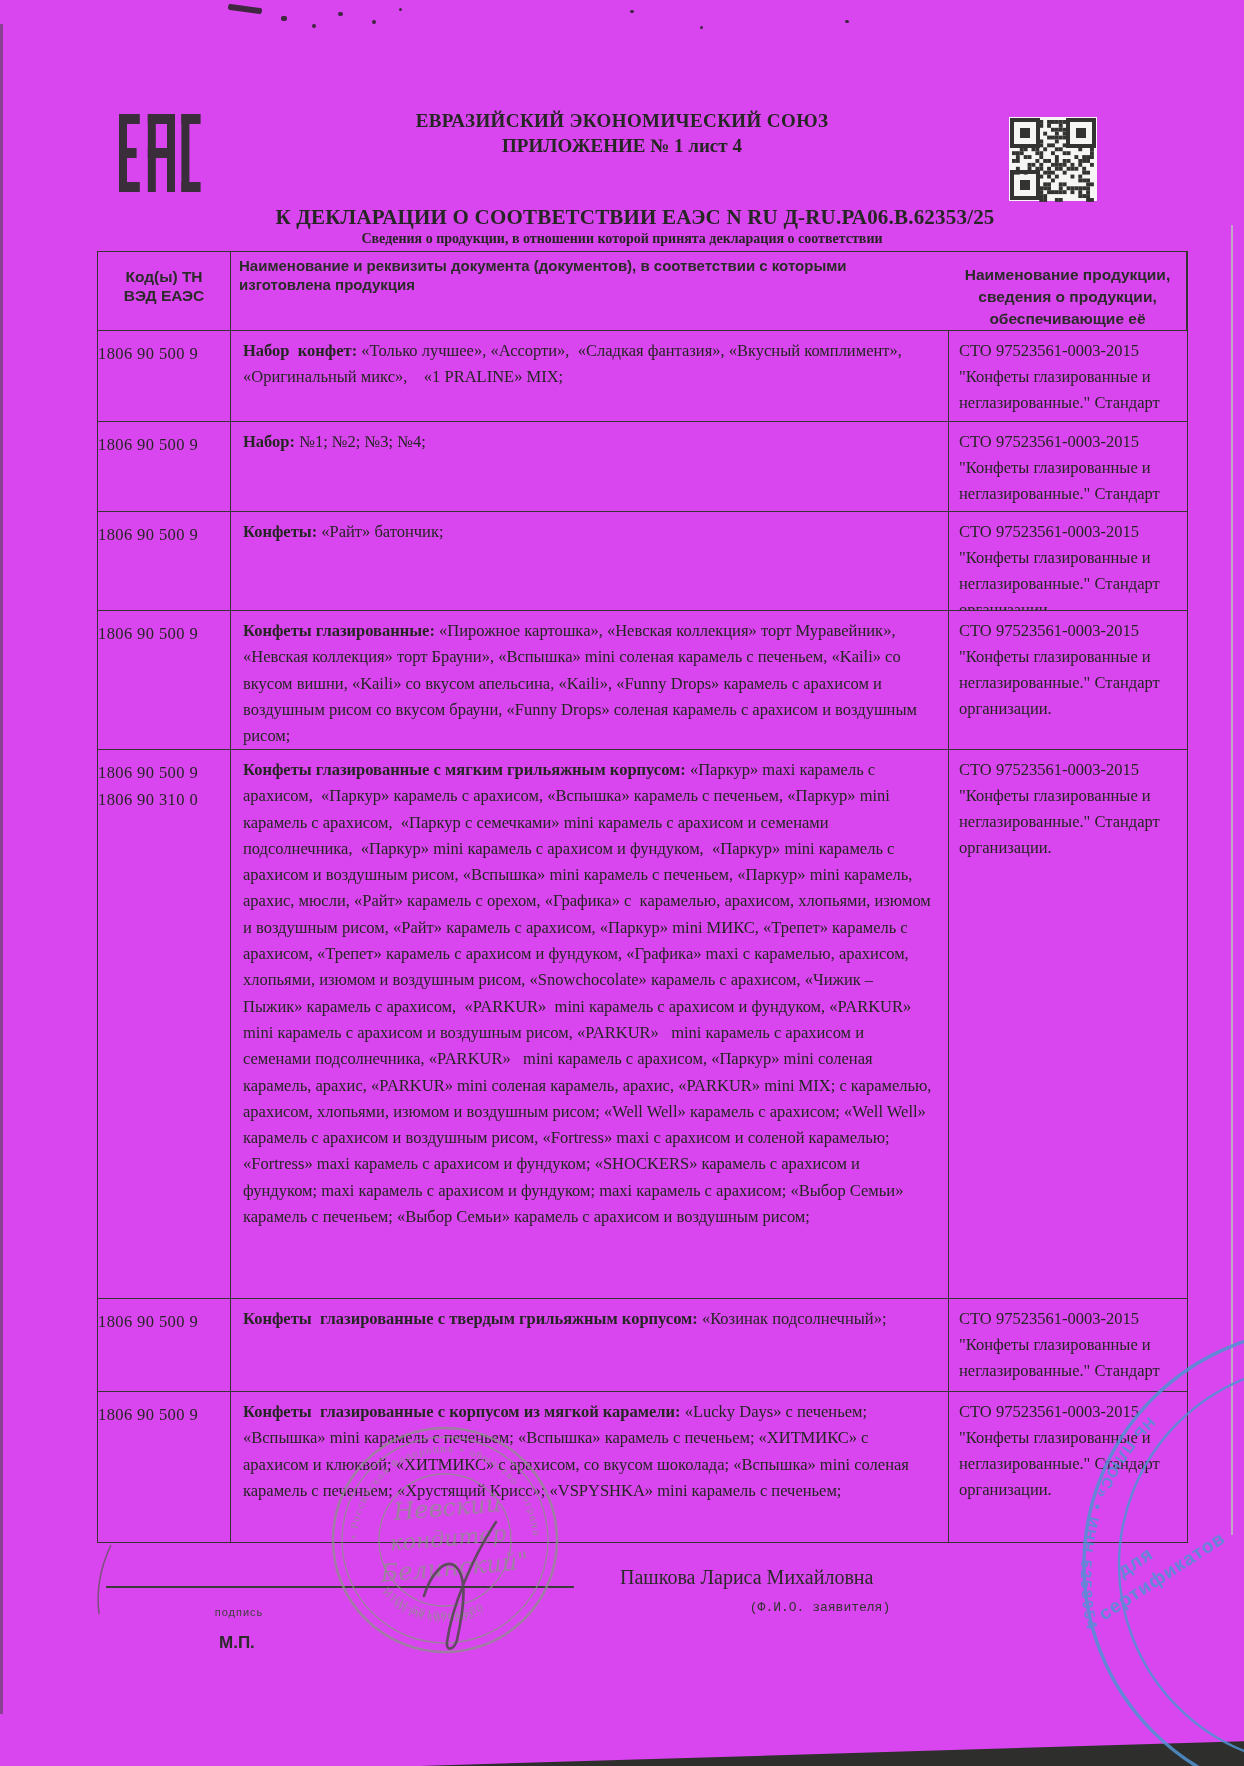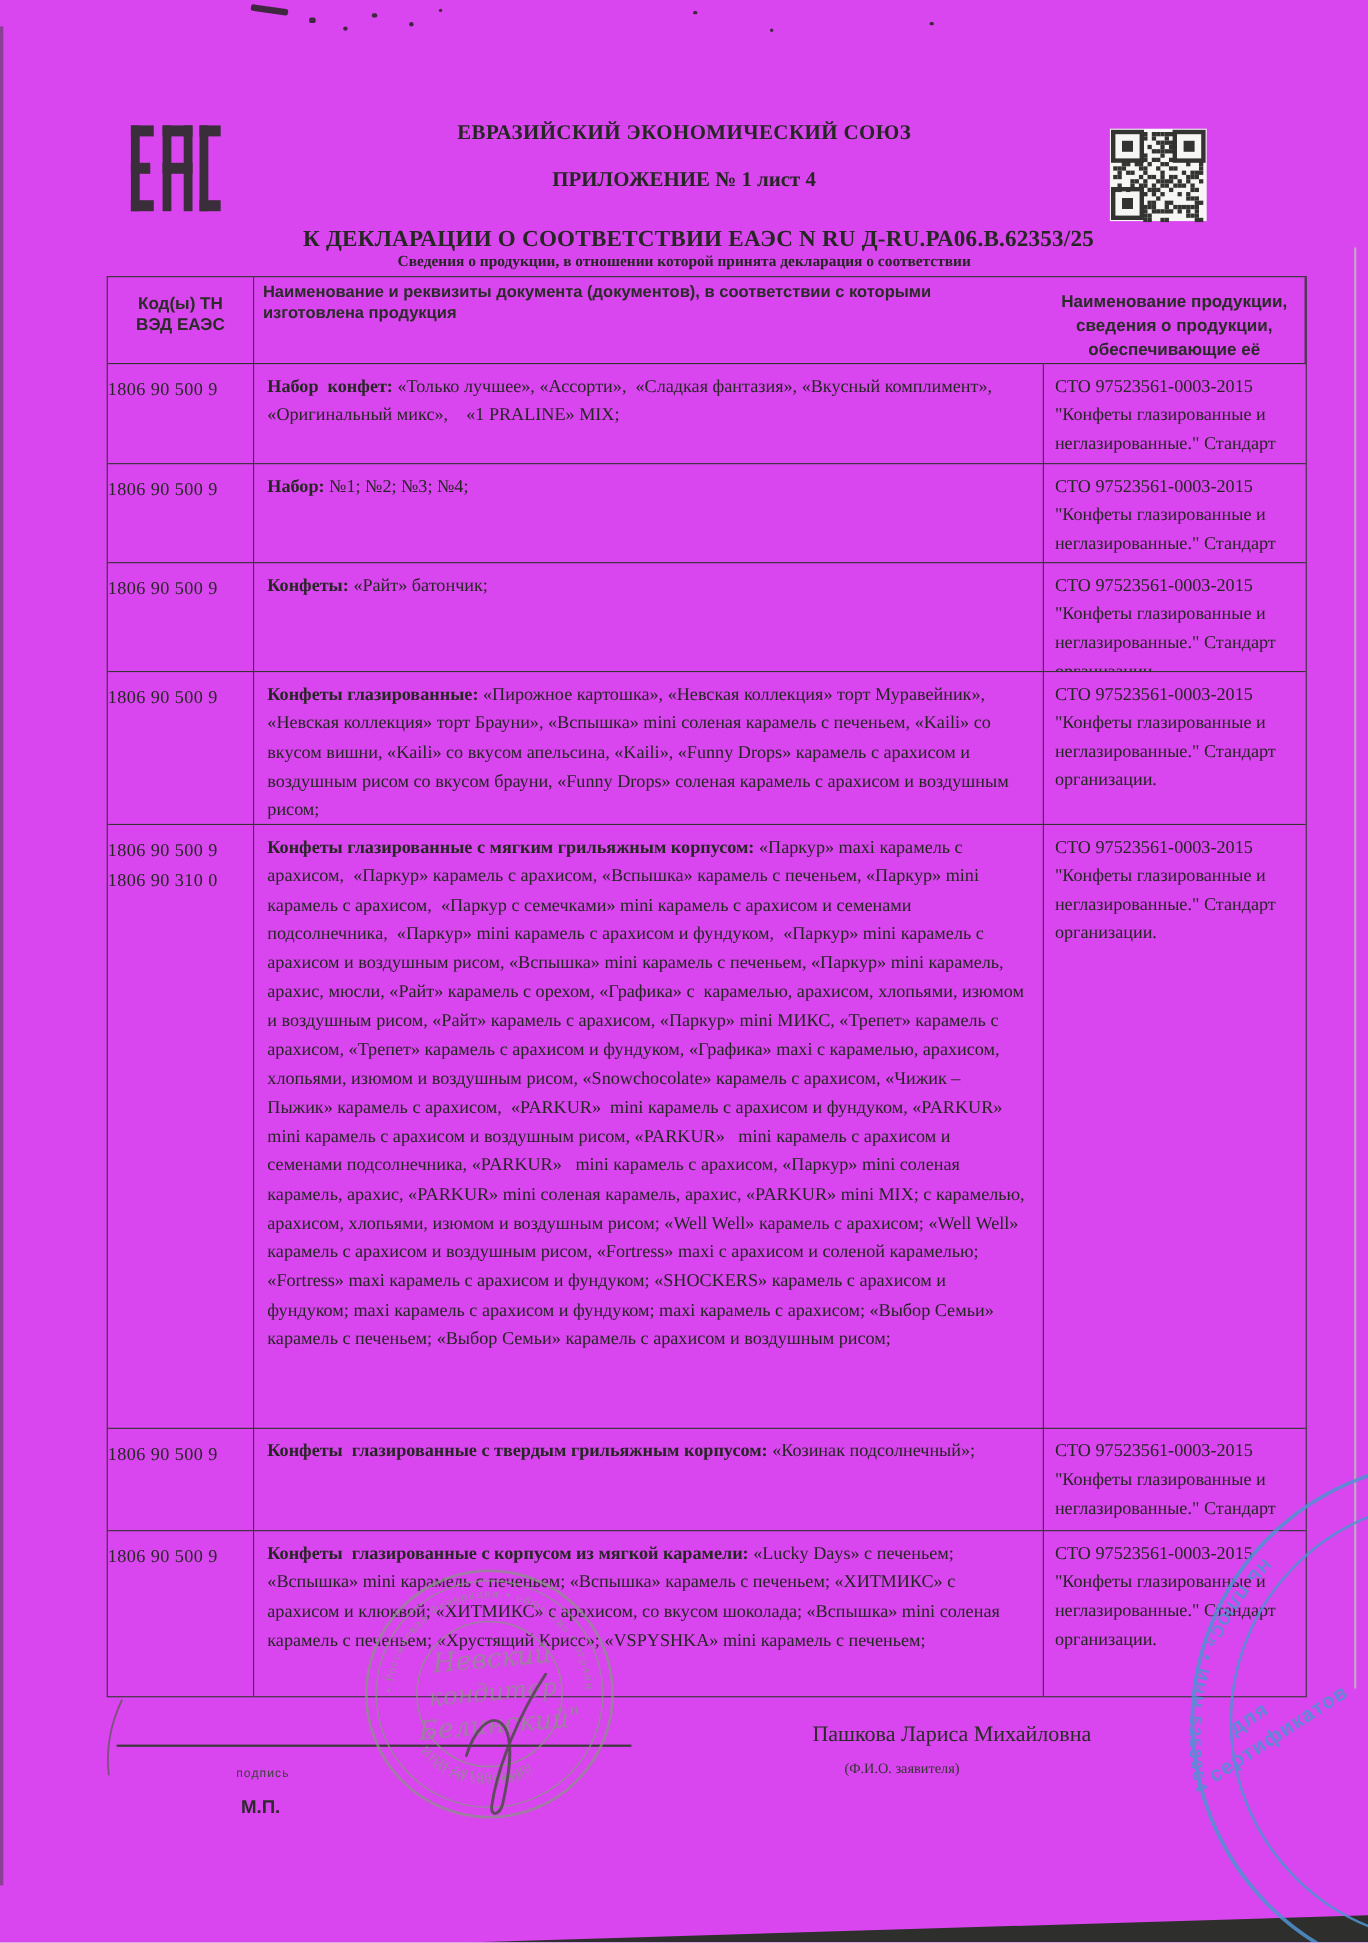--- a/index.html
+++ b/index.html
@@ -15,21 +15,21 @@
   }
   
   .speck { position:absolute; background:#222220; border-radius:2px; opacity:.85; }
   .edge-line-left  { position:absolute; left:0; top:24px; width:2.5px; height:1690px; background:#3c3c3a; opacity:.5; }
   .edge-line-right { position:absolute; left:1231px; top:225px; width:2px; height:1310px; background:#bdbdbb; opacity:.8; }
   .bottom-wedge { position:absolute; left:420px; top:1739px; width:824px; height:27px;
     background:#2e2e2c; clip-path:polygon(0 100%, 100% 8%, 100% 100%, 0 100%); }
   
   .title-block { position:absolute; left:0; top:110px; width:1244px; text-align:center; }
   .title-1 { font-size:19px; font-weight:700; letter-spacing:.4px; }
-  .title-2 { font-size:19px; font-weight:700; margin-top:21px; }
+  .title-2 { font-size:19px; font-weight:700; margin-top:3px; }
   .decl-line { position:absolute; left:0; top:205px; width:1270px; text-align:center; font-size:21px; font-weight:700; letter-spacing:.2px; }
   .subtitle  { position:absolute; left:0; top:231px; width:1244px; text-align:center; font-size:14px; font-weight:700; }
   
   .doc-table {
     position:absolute; left:97px; top:251px;
     display:grid;
     grid-template-columns:133px 718px 238px;
     grid-template-rows:79px 91px 90px 99px 139px 549px 93px 150px;
     border:1.6px solid #343431;
     background:transparent;
@@ -43,23 +43,23 @@
   .h-doc  { padding:4px 8px 0 8px; }
   .c-code { padding-top:9px; font-size:16.5px; line-height:27px; letter-spacing:.4px; white-space:pre-line; }
   .c-name { padding:7px 14px 0 12px; font-size:16.5px; line-height:26.3px; white-space:pre-wrap; }
   .c-name b { font-weight:700; }
   .c-doc  { padding:7px 10px 0 10px; font-size:16.5px; line-height:26px; }
   
   .sig-line { position:absolute; left:106px; top:1586px; width:468px; height:1.6px; background:#3a3a38; }
   .sig-label { position:absolute; left:194px; top:1606px; width:90px; text-align:center;
     font-family:"Liberation Sans", sans-serif; font-size:11px; letter-spacing:1px; color:#3f3f3d; }
   .mp-label { position:absolute; left:219px; top:1633px; font-family:"Liberation Sans", sans-serif; font-size:17px; font-weight:700; color:#2b2b29; }
-  .applicant-name { position:absolute; left:592px; top:1566px; width:400px; text-align:right; font-size:20px; color:#2b2b29; }
+  .applicant-name { position:absolute; left:620px; top:1566px; width:400px; text-align:left; font-size:20px; color:#2b2b29; }
   .applicant-fio  { position:absolute; left:620px; top:1600px; width:400px; text-align:center;
-    font-family:Liberation Serif, serif; font-size:13px; color:#333331; }
+    font-family:Liberation Mono, monospace; font-size:13px; color:#333331; }
   
   .overlay { position:absolute; left:0; top:0; width:1244px; height:1766px; pointer-events:none; }
   .stamp-gray-text { font-family:"DejaVu Serif", serif; fill:#8f8f8c; }
   .stamp-blue-text { font-family:"Liberation Sans", sans-serif; fill:#4f93d2; }
 </style>
 </head>
 <body>
 
 <div class="page">
 

